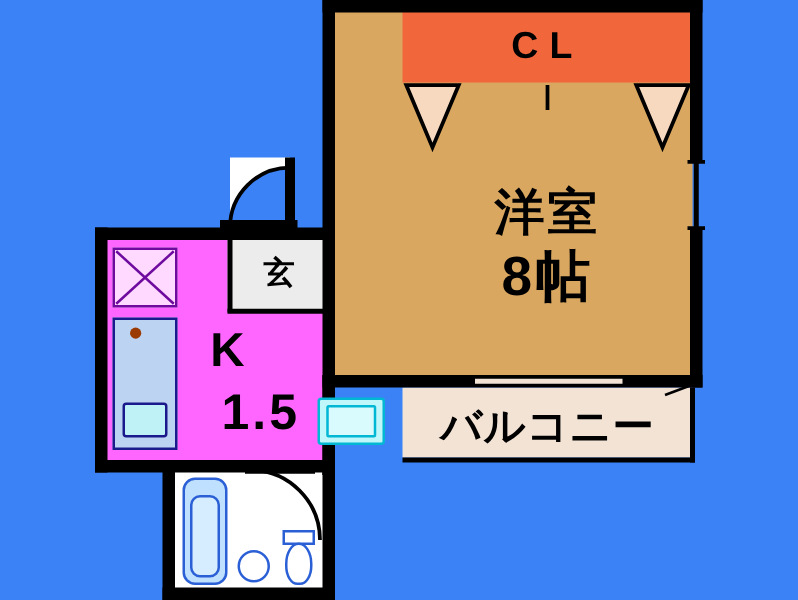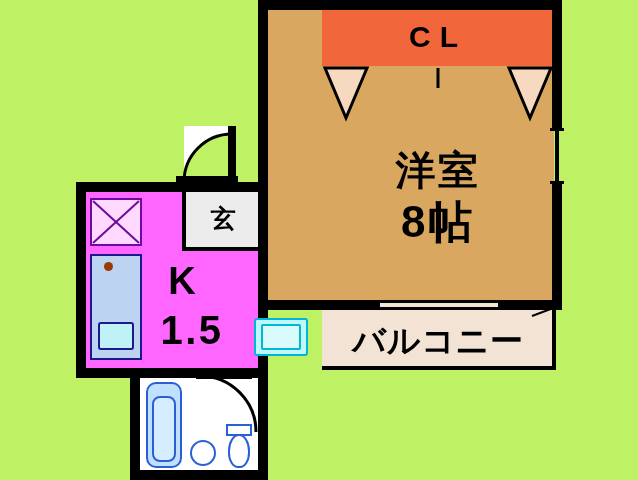--- a/index.html
+++ b/index.html
@@ -10,21 +10,21 @@
   body {
     width: 638px;
     height: 480px;
     font-family: "Liberation Sans", sans-serif;
     overflow: hidden;
   }
   #floorplan {
     position: relative;
     width: 638px;
     height: 480px;
-    background: #bef264;
+    background: #3b82f6;
   }
   .abs { position: absolute; }
 
   
   .fill-room {
     background: #d9a760;
   }
   .fill-kitchen {
     background: #ff66ff;
   }
@@ -53,21 +53,21 @@
     font-weight: bold;
     text-align: center;
     white-space: nowrap;
     line-height: 1;
     letter-spacing: 0.06em;
   }
   .label-room1 { font-size: 40px; }
   .label-room2 { font-size: 44px; }
   .label-cl { font-size: 30px; letter-spacing: 0.30em; }
   .label-k  { font-size: 38px; }
-  .label-k2 { font-size: 40px; }
+  .label-k2 { font-size: 40px; text-align: right; }
   .label-genkan { font-size: 25px; }
   .label-balcony { font-size: 33px; letter-spacing: 0.02em; }
 
   
   .stove {
     border: 2px solid #6e0a9e;
     background: #ffd9ff;
     box-sizing: border-box;
   }
   .sink-unit {

